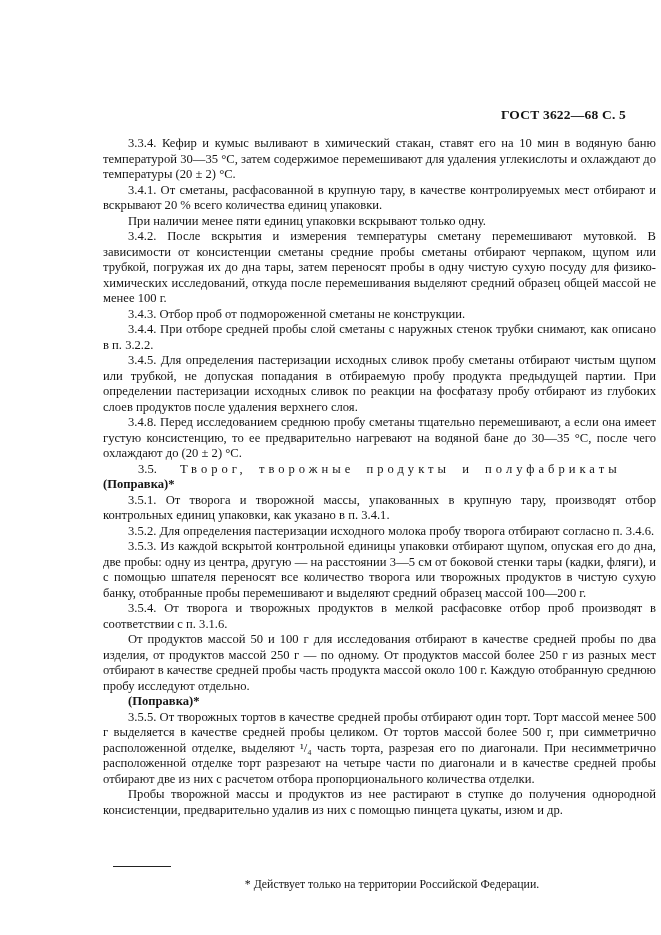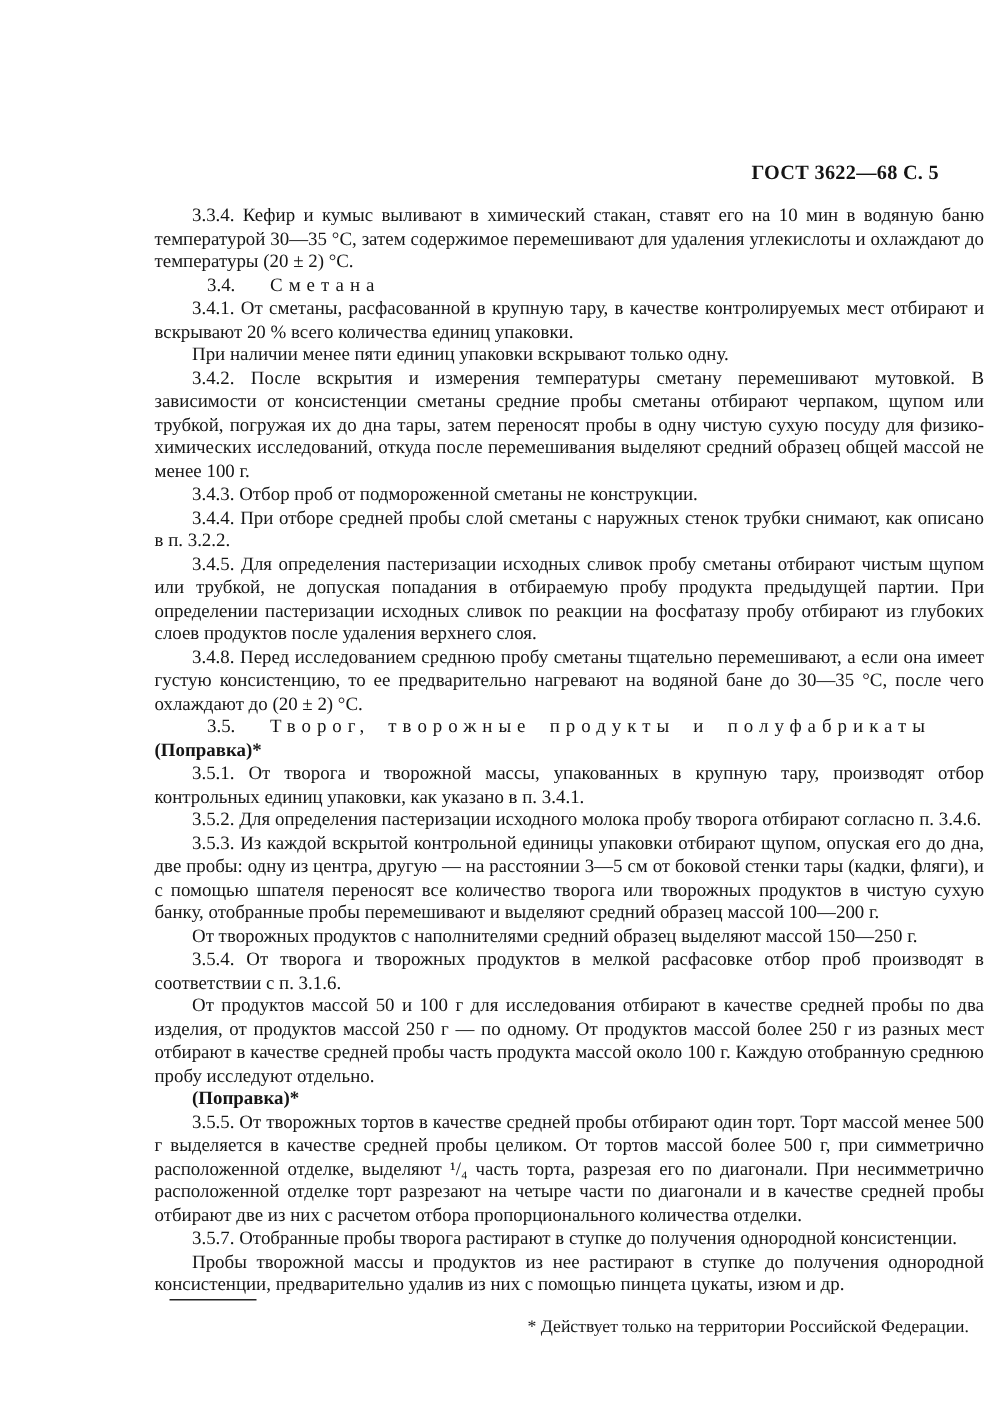--- a/index.html
+++ b/index.html
@@ -43,52 +43,49 @@
     left: 63px; top: 816px;
     width: 553px;
     font-size: 11.8px;
     line-height: 14px;
   }
   .footnote-rule {
     width: 58px; height: 0;
     border-top: 1.2px solid #222;
     margin-bottom: 7px;
   }
-  .footnote-text { text-indent: 25px; text-align: right; font-family: Liberation Serif, serif; }
+  .footnote-text { text-indent: 25px; text-align: center; font-family: Liberation Serif, serif; }
 </style>
 </head>
 <body>
 
 <div class="page">
 
   <div class="page-header">
     <span>ГОСТ 3622—68 С. 5</span>
   </div>
 
   <div class="doc-body">
     <p class="indent">3.3.4. Кефир и кумыс выливают в химический стакан, ставят его на 10 мин в водяную баню температурой 30—35 °С, затем содержимое перемешивают для удаления углекислоты и охлаждают до температуры (20 ± 2) °С.</p>
-    <p class="heading"><span>3.4.</span> <span class="sp">Сметана</span></p>
     <p class="indent">3.4.1. От сметаны, расфасованной в крупную тару, в качестве контролируемых мест отбирают и вскрывают 20 % всего количества единиц упаковки.</p>
     <p class="indent">При наличии менее пяти единиц упаковки вскрывают только одну.</p>
     <p class="indent">3.4.2. После вскрытия и измерения температуры сметану перемешивают мутовкой. В зависимости от консистенции сметаны средние пробы сметаны отбирают черпаком, щупом или трубкой, погружая их до дна тары, затем переносят пробы в одну чистую сухую посуду для физико-химических исследований, откуда после перемешивания выделяют средний образец общей массой не менее 100 г.</p>
     <p class="indent">3.4.3. Отбор проб от подмороженной сметаны не конструкции.</p>
     <p class="indent">3.4.4. При отборе средней пробы слой сметаны с наружных стенок трубки снимают, как описано в п. 3.2.2.</p>
     <p class="indent">3.4.5. Для определения пастеризации исходных сливок пробу сметаны отбирают чистым щупом или трубкой, не допуская попадания в отбираемую пробу продукта предыдущей партии. При определении пастеризации исходных сливок по реакции на фосфатазу пробу отбирают из глубоких слоев продуктов после удаления верхнего слоя.</p>
     <p class="indent">3.4.8. Перед исследованием среднюю пробу сметаны тщательно перемешивают, а если она имеет густую консистенцию, то ее предварительно нагревают на водяной бане до 30—35 °С, после чего охлаждают до (20 ± 2) °С.</p>
     <p class="heading"><span>3.5.</span> <span class="sp">Творог, творожные продукты и полуфабрикаты</span></p>
     <p class="amend-flush">(Поправка)*</p>
     <p class="indent">3.5.1. От творога и творожной массы, упакованных в крупную тару, производят отбор контрольных единиц упаковки, как указано в п. 3.4.1.</p>
     <p class="indent">3.5.2. Для определения пастеризации исходного молока пробу творога отбирают согласно п. 3.4.6.</p>
     <p class="indent">3.5.3. Из каждой вскрытой контрольной единицы упаковки отбирают щупом, опуская его до дна, две пробы: одну из центра, другую — на расстоянии 3—5 см от боковой стенки тары (кадки, фляги), и с помощью шпателя переносят все количество творога или творожных продуктов в чистую сухую банку, отобранные пробы перемешивают и выделяют средний образец массой 100—200 г.</p>
-    <p class="indent">От творожных продуктов с наполнителями средний образец выделяют массой 150—250 г.</p>
     <p class="indent">3.5.4. От творога и творожных продуктов в мелкой расфасовке отбор проб производят в соответствии с п. 3.1.6.</p>
     <p class="indent">От продуктов массой 50 и 100 г для исследования отбирают в качестве средней пробы по два изделия, от продуктов массой 250 г — по одному. От продуктов массой более 250 г из разных мест отбирают в качестве средней пробы часть продукта массой около 100 г. Каждую отобранную среднюю пробу исследуют отдельно.</p>
     <p class="amend-indent">(Поправка)*</p>
     <p class="indent">3.5.5. От творожных тортов в качестве средней пробы отбирают один торт. Торт массой менее 500 г выделяется в качестве средней пробы целиком. От тортов массой более 500 г, при симметрично расположенной отделке, выделяют ¹/₄ часть торта, разрезая его по диагонали. При несимметрично расположенной отделке торт разрезают на четыре части по диагонали и в качестве средней пробы отбирают две из них с расчетом отбора пропорционального количества отделки.</p>
-    <p class="indent">3.5.7. Отобранные пробы творога растирают в ступке до получения однородной консистенции.</p>
     <p class="indent">Пробы творожной массы и продуктов из нее растирают в ступке до получения однородной консистенции, предварительно удалив из них с помощью пинцета цукаты, изюм и др.</p>
   </div>
 
   <div class="footnote">
     <div class="footnote-rule"></div>
     <p class="footnote-text">* Действует только на территории Российской Федерации.</p>
   </div>
 
 </div>
 

